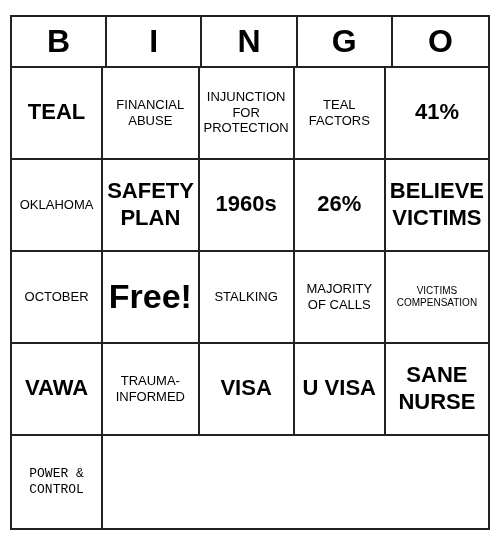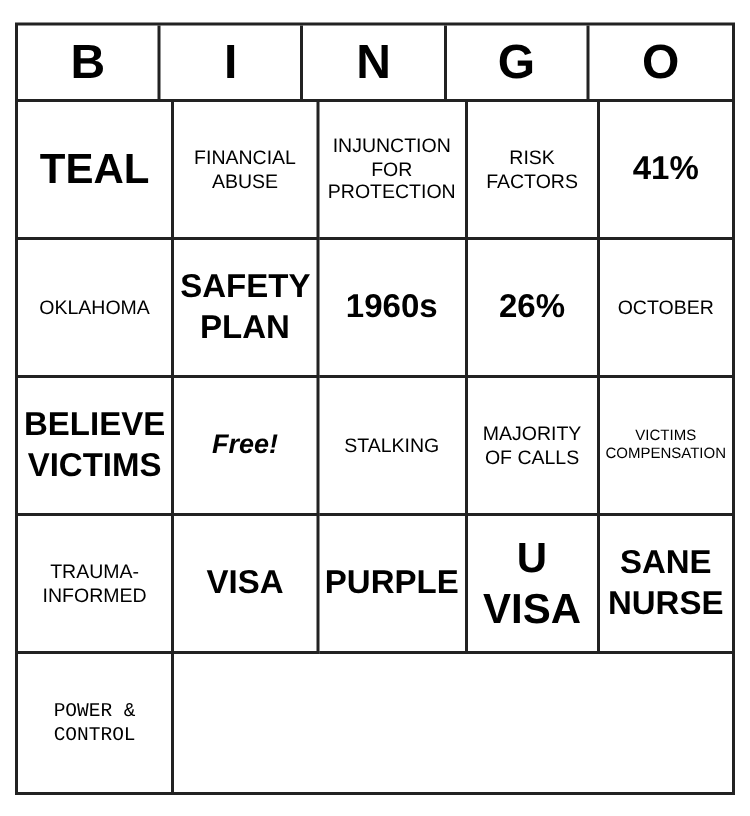--- a/index.html
+++ b/index.html
@@ -55,26 +55,25 @@
     }
     .bingo-cell:nth-child(n+21) {
       border-bottom: none;
       font-family: Liberation Mono, monospace;
     }
     .bingo-cell.large {
       font-size: 22px;
       font-weight: bold;
     }
     .bingo-cell.xl {
-      font-size: 28px;
+      font-size: 22px;
       font-weight: bold;
     }
     .bingo-cell.free {
-      font-size: 18px;
-      font-style: italic;
+      font-size: 34px;
       font-weight: bold;
     }
     .bingo-cell.small {
       font-size: 10px;
     }
   </style>
 </head>
 <body>
 
 <div class="bingo-card">
@@ -82,32 +81,32 @@
   <div class="bingo-header-cell">B</div>
       <div class="bingo-header-cell">I</div>
       <div class="bingo-header-cell">N</div>
       <div class="bingo-header-cell">G</div>
       <div class="bingo-header-cell">O</div>
     </div>
   <div class="bingo-grid">
   <div class="bingo-cell xl">TEAL</div>
       <div class="bingo-cell">FINANCIAL ABUSE</div>
       <div class="bingo-cell">INJUNCTION FOR PROTECTION</div>
-      <div class="bingo-cell">RISK FACTORS</div>
+      <div class="bingo-cell">TEAL FACTORS</div>
       <div class="bingo-cell large">41%</div>
       <div class="bingo-cell">OKLAHOMA</div>
       <div class="bingo-cell large">SAFETY PLAN</div>
       <div class="bingo-cell large">1960s</div>
       <div class="bingo-cell large">26%</div>
+      <div class="bingo-cell large">BELIEVE VICTIMS</div>
       <div class="bingo-cell">OCTOBER</div>
-      <div class="bingo-cell large">BELIEVE VICTIMS</div>
       <div class="bingo-cell free">Free!</div>
       <div class="bingo-cell">STALKING</div>
       <div class="bingo-cell">MAJORITY OF CALLS</div>
       <div class="bingo-cell small">VICTIMS COMPENSATION</div>
+      <div class="bingo-cell large">VAWA</div>
       <div class="bingo-cell">TRAUMA-INFORMED</div>
       <div class="bingo-cell large">VISA</div>
-      <div class="bingo-cell large">PURPLE</div>
       <div class="bingo-cell xl">U VISA</div>
       <div class="bingo-cell large">SANE NURSE</div>
       <div class="bingo-cell">POWER &amp; CONTROL</div>
     </div>
 </div>
 
 </body></html>

